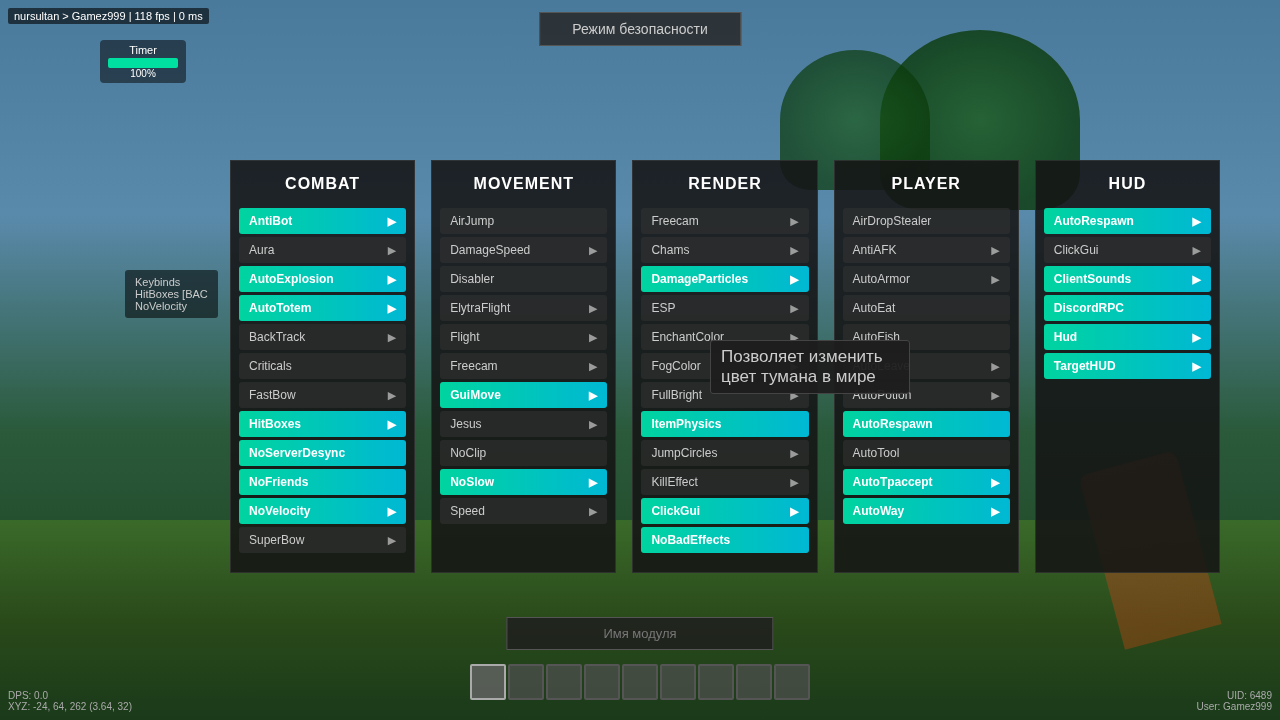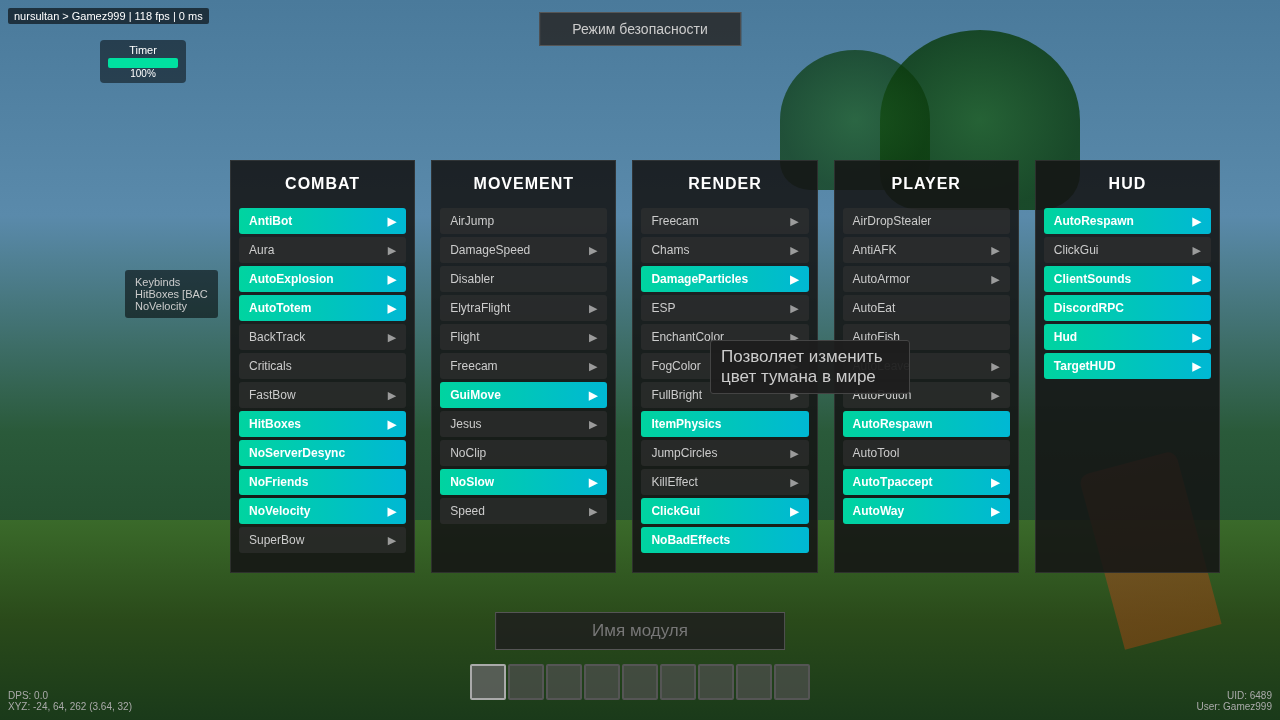--- a/index.html
+++ b/index.html
@@ -250,21 +250,21 @@
       position: absolute;
       bottom: 70px;
       left: 50%;
       transform: translateX(-50%);
       z-index: 25;
       background: rgba(30,30,30,0.85);
       border: 1px solid #555;
       border-radius: 0;
       padding: 8px 96px;
       color: #777;
-      font-size: 17px;
+      font-size: 13px;
     }
 
     
     .player-hand {
       position: absolute;
       bottom: 80px;
       right: 80px;
       width: 100px;
       height: 180px;
       background: linear-gradient(180deg, #a0522d 0%, #8b4513 100%);

